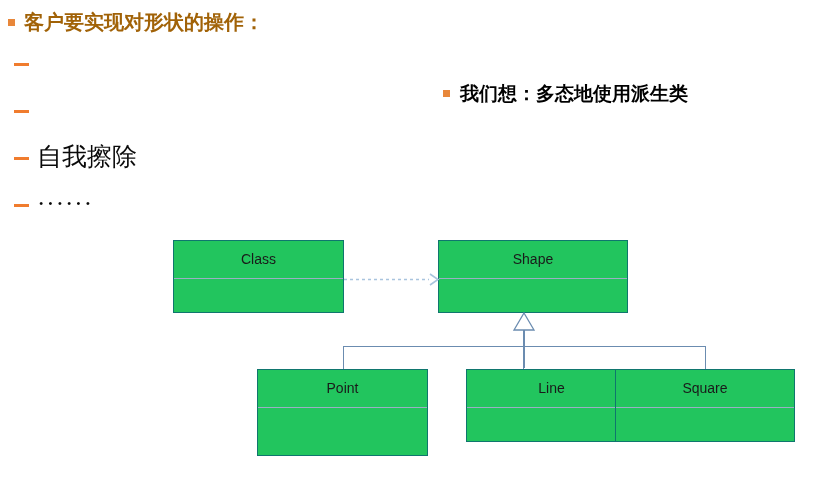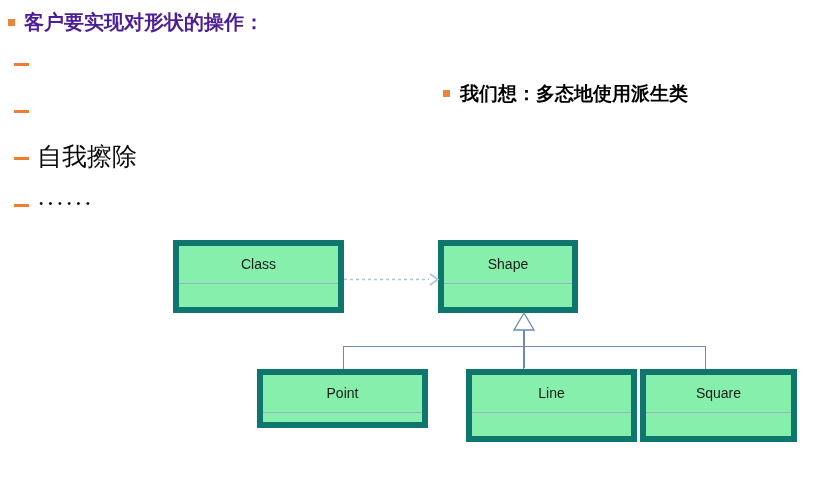--- a/index.html
+++ b/index.html
@@ -38,21 +38,21 @@
     background: #E8873A;
     margin-top: 9px;
     margin-right: 9px;
     flex: 0 0 auto;
   }
   .title-text {
     font-family: "Liberation Serif", serif;
     font-weight: bold;
     font-size: 20px;
     line-height: 24px;
-    color: #4c1d95;
+    color: #a16207;
   }
 
   .sub-list {
     position: absolute;
     left: 14px;
     top: 46px;
   }
   .sub-item {
     display: flex;
     align-items: flex-start;
@@ -103,22 +103,22 @@
   .uml {
     position: absolute;
     left: 0;
     top: 0;
     width: 820px;
     height: 491px;
   }
   .uml-box {
     position: absolute;
     box-sizing: border-box;
-    border: 6px solid #0f766e;
-    background: #86efac;
+    border: 1px solid #0f766e;
+    background: #22c55e;
   }
   .uml-box .hdr {
     box-sizing: border-box;
     height: 38px;
     line-height: 36px;
     text-align: center;
     font-family: "Liberation Sans", sans-serif;
     font-size: 14px;
     color: #1a1a1a;
     border-bottom: 1px solid #9BAFC4;
@@ -167,21 +167,21 @@
   <span class="note-text">我们想：多态地使用派生类</span>
 </div>
 
 <div class="uml">
 
   <div class="uml-box" style="left:173px; top:240px; width:171px; height:73px;">
     <div class="hdr">Class</div>
     <div class="body"></div>
   </div>
 
-  <div class="uml-box" style="left:438px; top:240px; width:140px; height:73px;">
+  <div class="uml-box" style="left:438px; top:240px; width:190px; height:73px;">
     <div class="hdr">Shape</div>
     <div class="body"></div>
   </div>
 
   <svg style="position:absolute; left:344px; top:268px; width:96px; height:24px;" viewBox="0 0 96 24">
     <line x1="0" y1="11.5" x2="85" y2="11.5" stroke="#A9C4DE" stroke-width="1.6" stroke-dasharray="3 3"></line>
     <polyline points="86,6 94,11.5 86,17" fill="none" stroke="#A9C4DE" stroke-width="1.6"></polyline>
   </svg>
 
   <svg style="position:absolute; left:512px; top:312px; width:24px; height:19px;" viewBox="0 0 24 19">
@@ -189,28 +189,28 @@
   </svg>
 
   <div class="connector v-line" style="left:523px; top:330px; width:1.5px; height:38px;"></div>
 
   <div class="connector h-line" style="left:343px; top:346px; width:363px; height:1.2px;"></div>
 
   <div class="connector v-line" style="left:343px; top:346px; width:1.2px; height:23px;"></div>
   <div class="connector v-line" style="left:523px; top:346px; width:1.2px; height:23px;"></div>
   <div class="connector v-line" style="left:705px; top:346px; width:1.2px; height:23px;"></div>
 
-  <div class="uml-box" style="left:257px; top:369px; width:171px; height:59px;">
+  <div class="uml-box" style="left:257px; top:369px; width:171px; height:87px;">
     <div class="hdr">Point</div>
     <div class="body"></div>
   </div>
 
   <div class="uml-box" style="left:438px; top:369px; width:171px; height:73px;margin-left:28px;">
     <div class="hdr">Line</div>
     <div class="body"></div>
   </div>
 
-  <div class="uml-box" style="left:640px; top:369px; width:157px; height:73px;">
+  <div class="uml-box" style="left:615px; top:369px; width:180px; height:73px;">
     <div class="hdr">Square</div>
     <div class="body"></div>
   </div>
 
 </div>
 
 </body></html>

